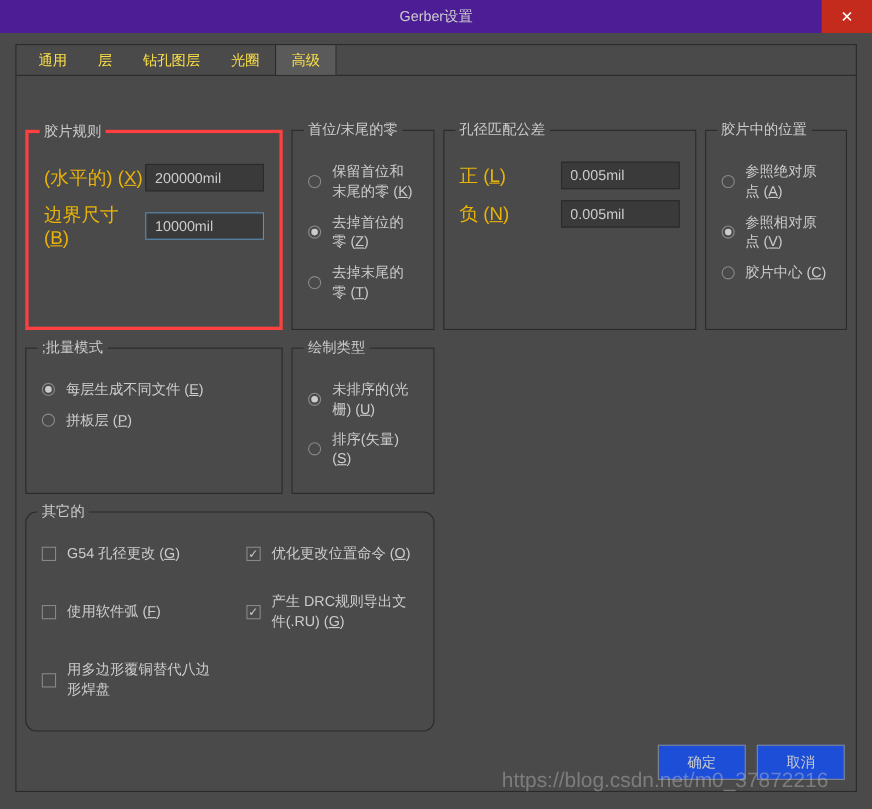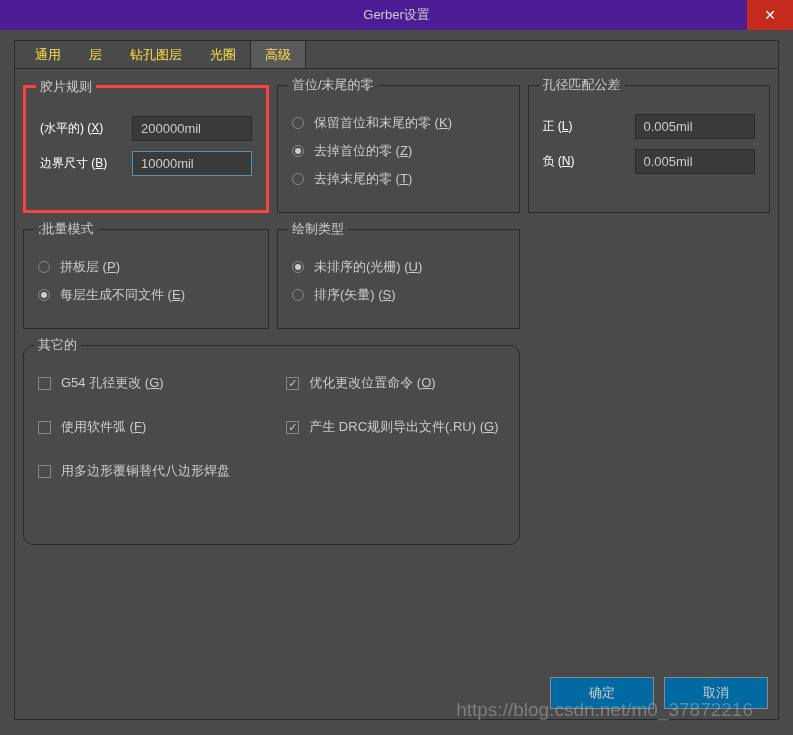--- a/index.html
+++ b/index.html
@@ -66,23 +66,24 @@
     }
     .tab.active {
       background: #5a5a5a;
       border: 1px solid #2a2a2a;
       border-bottom: none;
       margin-top: -1px;
     }
     .panel {
       padding: 8px;
       display: grid;
-      grid-template-columns: 1fr 1fr 1fr;
+      grid-template-columns: 1fr 1fr 1fr 1fr;
       gap: 8px;
       align-content: start;
+      margin-top: 33px;
     }
     .groupbox {
       border: 1px solid #2a2a2a;
       position: relative;
       margin-top: 8px;
       padding: 18px 14px 14px 14px;
     }
     .groupbox-title {
       position: absolute;
       top: -10px;
@@ -91,31 +92,31 @@
       padding: 0 4px;
       color: #ccc;
       font-size: 13px;
     }
     .field-row {
       display: flex;
       align-items: center;
       margin: 10px 0;
     }
     .field-label {
-      color: #ffffff;
-      font-size: 12px;
+      color: #eab308;
+      font-size: 17px;
       width: 92px;
     }
     .field-input {
       background: #3a3a3a;
       border: 1px solid #2a2a2a;
       color: #ccc;
       padding: 4px 8px;
       font-size: 13px;
-      width: 120px;
+      width: 108px;
     }
     .field-input.selected {
       border: 1px solid #5a8fb8;
     }
     .radio-row, .check-row {
       display: flex;
       align-items: center;
       margin: 10px 0;
       color: #ccc;
       font-size: 13px;
@@ -165,23 +166,23 @@
     }
     .footer {
       position: absolute;
       bottom: 10px;
       right: 10px;
       display: flex;
       gap: 10px;
     }
     .btn {
       border: 1px solid #888;
-      background: #0369a1;
-      color: #ccc;
-      padding: 6px 38px;
+      background: #1d4ed8;
+      color: #ccc;
+      padding: 6px 26px;
       font-size: 13px;
       cursor: pointer;
     }
     .watermark {
       position: absolute;
       bottom: 14px;
       right: 40px;
       color: rgba(200,200,200,0.4);
       font-size: 19px;
       pointer-events: none;
@@ -247,30 +248,45 @@
         <div class="field-row">
           <span class="field-label">正 (<span class="underline">L</span>)</span>
           <input class="field-input" value="0.005mil" style="">
         </div>
         <div class="field-row">
           <span class="field-label">负 (<span class="underline">N</span>)</span>
           <input class="field-input" value="0.005mil" style="">
         </div>
       </div>
 
+      <div class="groupbox">
+        <div class="groupbox-title">胶片中的位置</div>
+        <div class="radio-row">
+          <span class="radio-circle"></span>
+          <span>参照绝对原点 (<span class="underline">A</span>)</span>
+        </div>
+        <div class="radio-row">
+          <span class="radio-circle checked"></span>
+          <span>参照相对原点 (<span class="underline">V</span>)</span>
+        </div>
+        <div class="radio-row">
+          <span class="radio-circle"></span>
+          <span>胶片中心 (<span class="underline">C</span>)</span>
+        </div>
+      </div>
 
       <div class="groupbox">
         <div class="groupbox-title">;批量模式</div>
-        <div class="radio-row">
-          <span class="radio-circle"></span>
-          <span>拼板层 (<span class="underline">P</span>)</span>
-        </div>
         <div class="radio-row">
           <span class="radio-circle checked"></span>
           <span>每层生成不同文件 (<span class="underline">E</span>)</span>
+        </div>
+        <div class="radio-row">
+          <span class="radio-circle"></span>
+          <span>拼板层 (<span class="underline">P</span>)</span>
         </div>
       </div>
 
       <div class="groupbox">
         <div class="groupbox-title">绘制类型</div>
         <div class="radio-row">
           <span class="radio-circle checked"></span>
           <span>未排序的(光栅) (<span class="underline">U</span>)</span>
         </div>
         <div class="radio-row">

